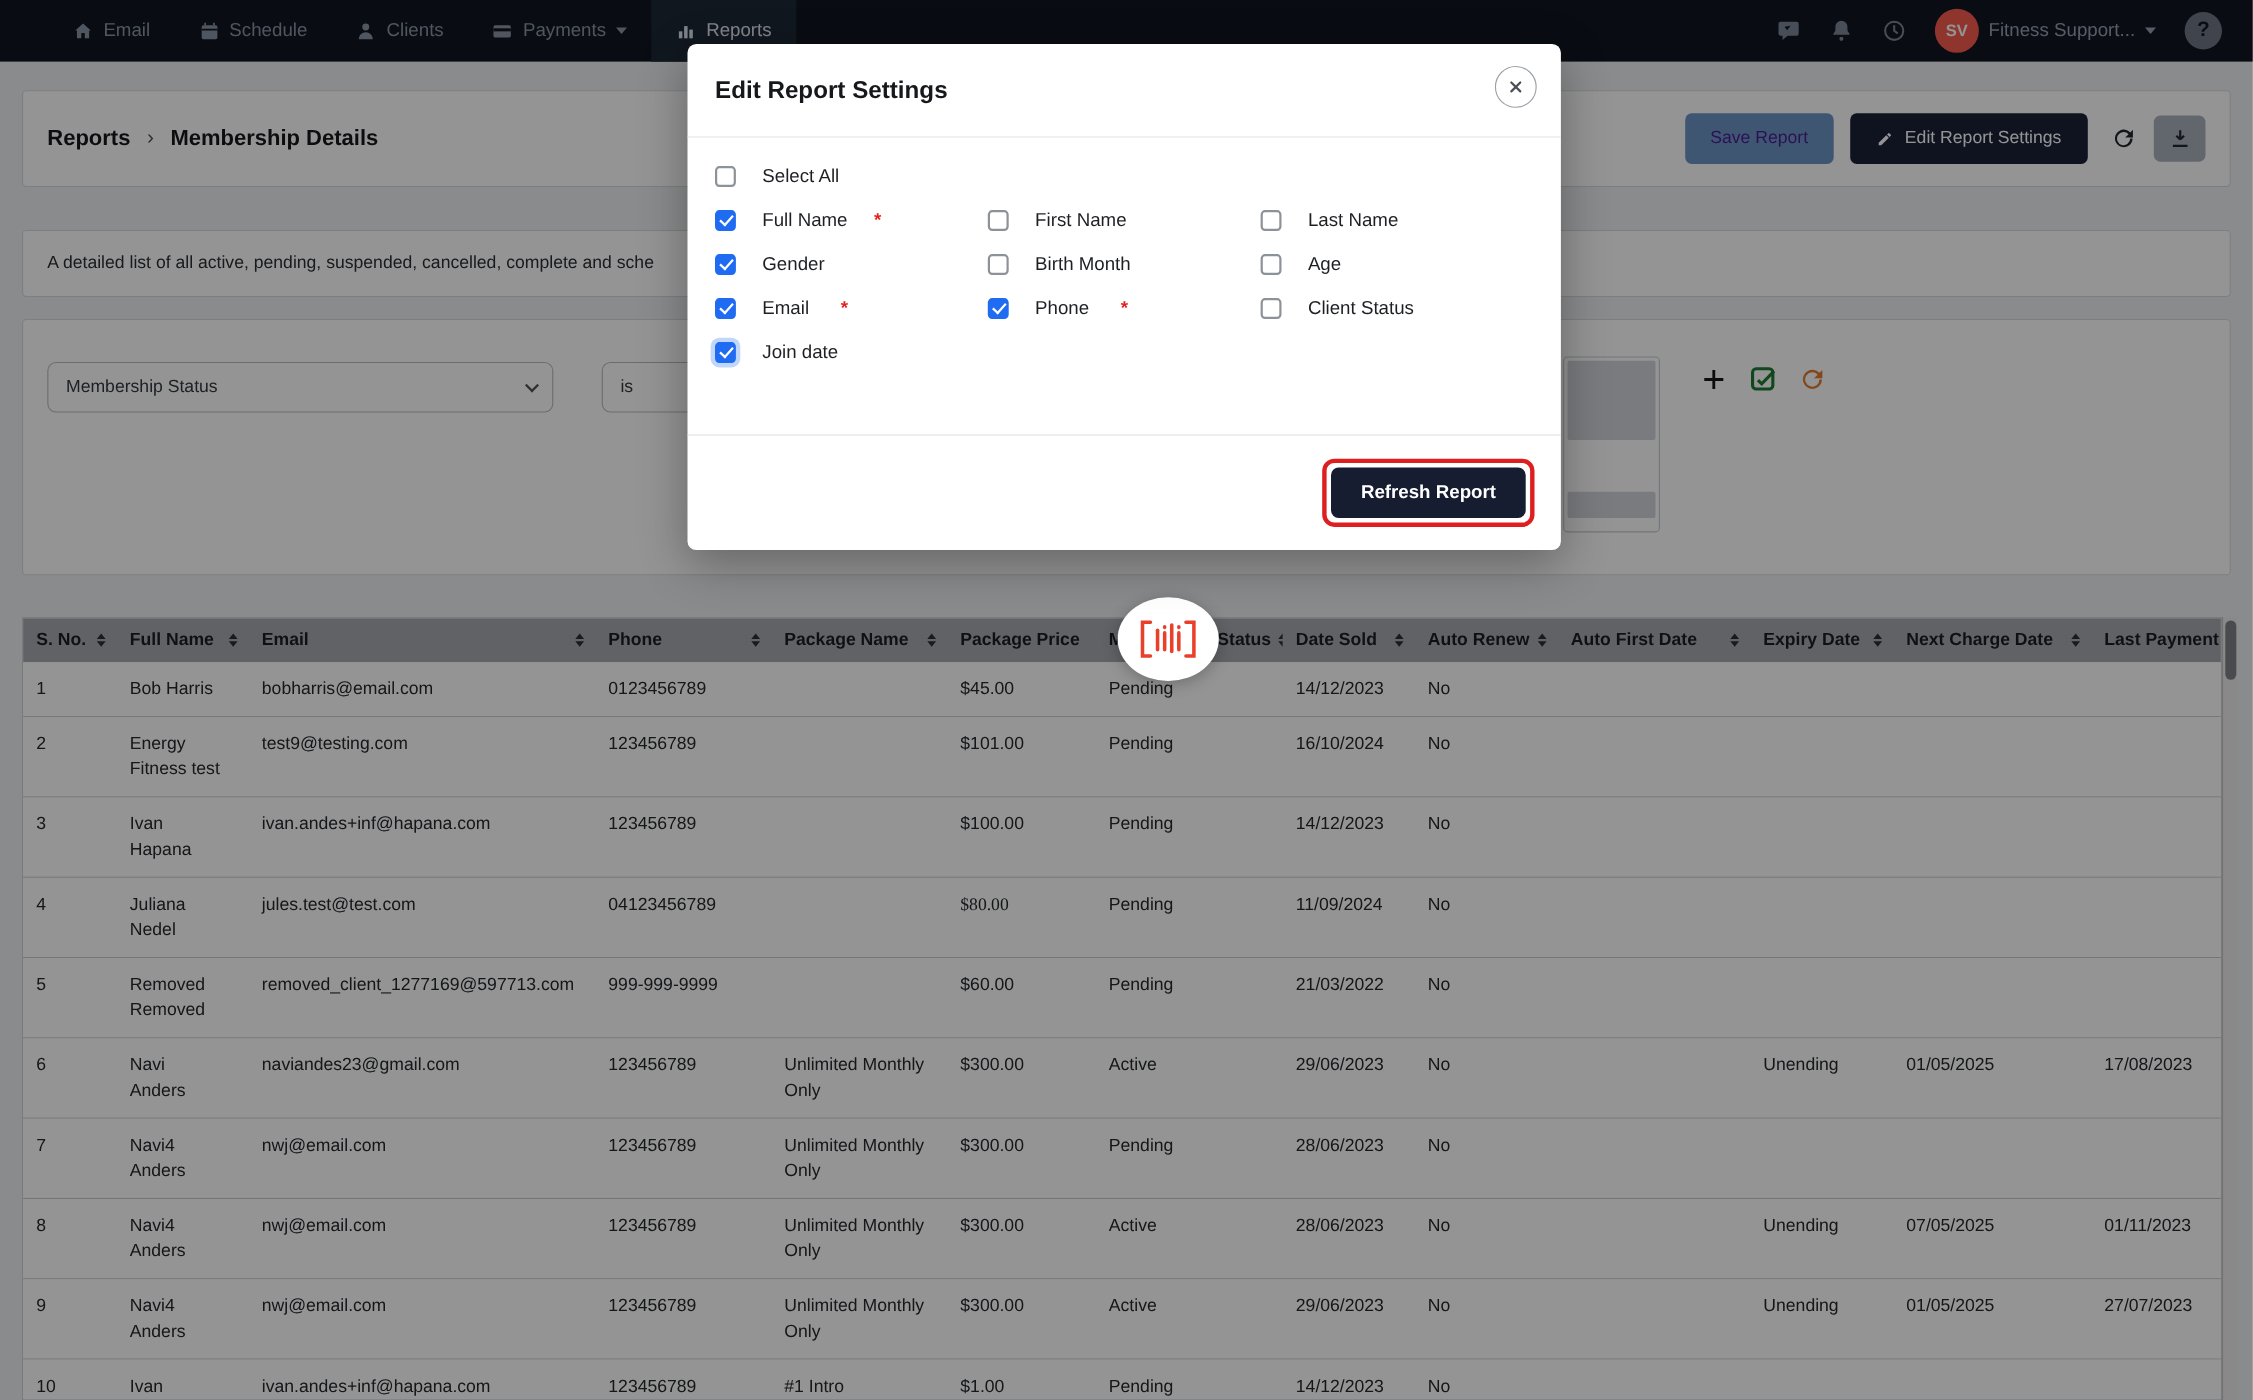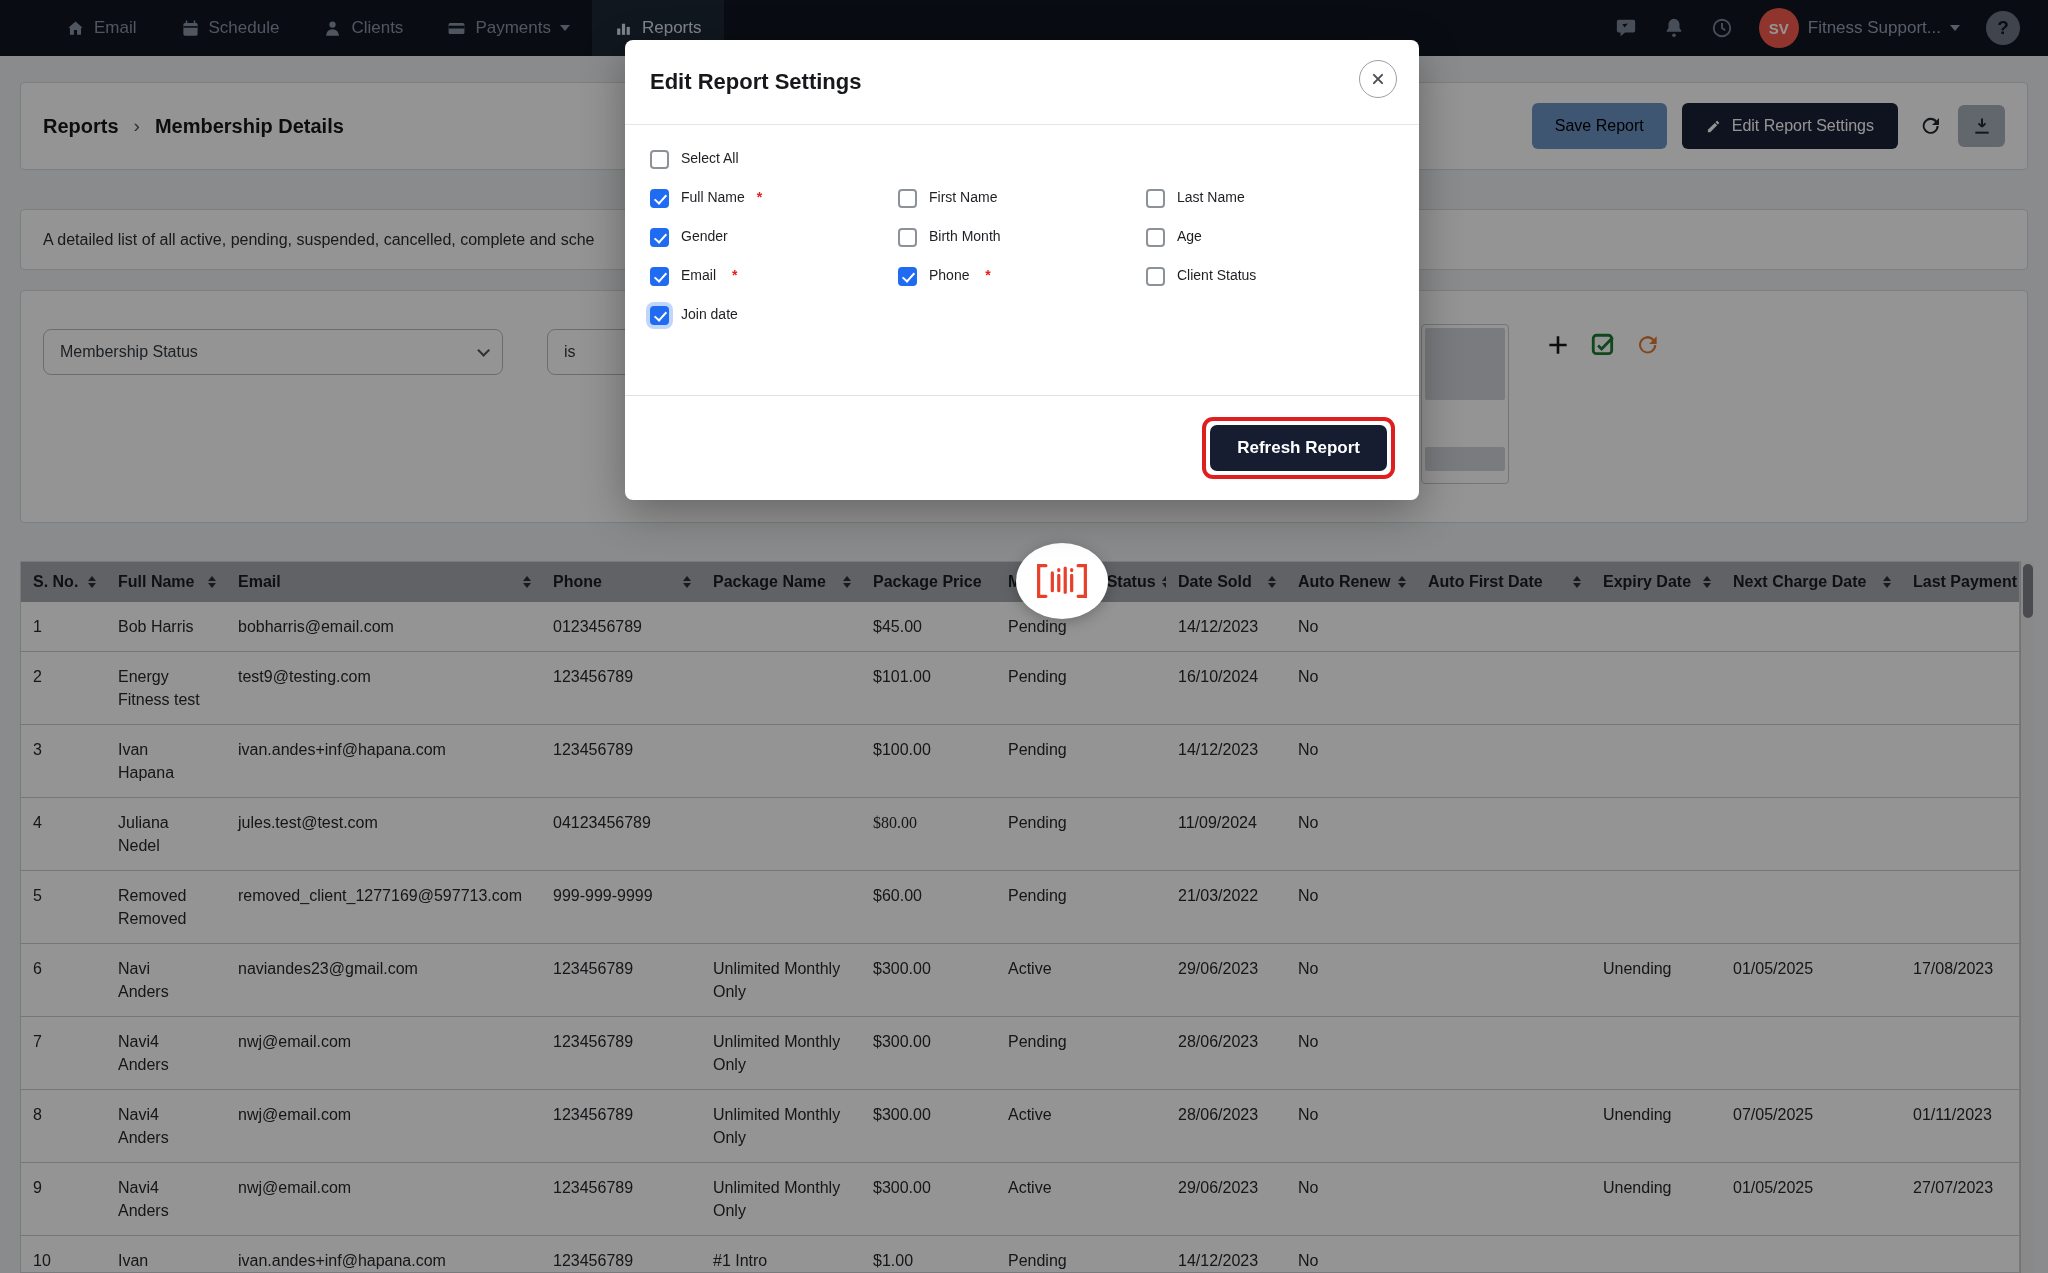--- a/index.html
+++ b/index.html
@@ -20,21 +20,21 @@
   .caret-down { width:0; height:0; border-left:5px solid transparent; border-right:5px solid transparent; border-top:6px solid #96a1b3; }
   .help-circle { width:34px; height:34px; border-radius:50%; background:#6f7886; color:#10151f; font-weight:700; font-size:19px; display:flex; align-items:center; justify-content:center; cursor:pointer; }
 
   
   .card { position:absolute; left:20px; width:2008px; background:#fff; border:1px solid #d8dadd; border-radius:4px; }
   #crumbCard { top:82px; height:88px; display:flex; align-items:center; padding:0 22px; }
   .crumb { display:flex; align-items:center; gap:15px; font-size:20px; font-weight:700; color:#17181c; }
   .crumb .sep { color:#4d4f54; font-weight:400; font-size:19px; }
   .toolbar { margin-left:auto; display:flex; align-items:center; gap:15px; }
   .btn { border:none; border-radius:6px; font-family:inherit; cursor:pointer; }
-  .btn-save { background:#6c95c4; color:#000000; padding:14px 23px; font-size:16px; }
+  .btn-save { background:#6c95c4; color:#4c1d95; padding:14px 23px; font-size:16px; }
   .btn-edit { background:#1a2238; color:#fff; padding:14px 24px; font-size:16px; display:flex; align-items:center; gap:11px; }
   .btn-edit svg { width:15px; height:15px; }
   .refresh-plain { display:flex; align-items:center; color:#22262e; cursor:pointer; margin-left:6px; }
   .refresh-plain svg { width:24px; height:24px; }
   .btn-down { width:47px; height:42px; background:#aab2bd; border-radius:6px; display:flex; align-items:center; justify-content:center; color:#22262e; }
   .btn-down svg { width:20px; height:20px; }
 
   #descCard { top:209px; height:61px; display:flex; align-items:center; padding:0 22px; font-size:16px; color:#2b2e33; white-space:nowrap; overflow:hidden; }
 
   #filterCard { top:290px; height:233px; }
@@ -73,21 +73,21 @@
   #spinner svg { width:58px; height:42px; }
 
   
   #modal { position:absolute; left:625px; top:40px; width:794px; height:460px; background:#fff; border-radius:8px; z-index:100; box-shadow:0 12px 44px rgba(0,0,0,.32); }
   .m-head { height:85px; border-bottom:1px solid #e4e6e8; display:flex; align-items:center; padding:0 25px; }
   .m-title { font-size:22px; font-weight:700; color:#17181c; }
   .m-close { position:absolute; top:20px; right:22px; width:38px; height:38px; border-radius:50%; border:1.5px solid #9aa0a6; background:#fff; display:flex; align-items:center; justify-content:center; cursor:pointer; color:#4a4f55; }
   .m-close svg { width:14px; height:14px; }
   .m-body { padding:25px 25px 0 25px; }
   .m-row { display:flex; margin-bottom:20px; }
-  .m-col { width:264px; display:flex; align-items:flex-start; gap:12px; font-size:14px; color:#1d1f23; cursor:pointer; }
+  .m-col { width:264px; display:flex; align-items:center; gap:24px; font-size:17px; color:#1d1f23; cursor:pointer; }
   .cb { width:19px; height:19px; border:2px solid #8d9298; border-radius:4px; background:#fff; position:relative; flex:0 0 auto; }
   .cb.checked { background:#1f6bf2; border-color:#1f6bf2; }
   .cb.checked::after { content:""; position:absolute; left:4.5px; top:0.5px; width:5px; height:10px; border:solid #fff; border-width:0 2.5px 2.5px 0; transform:rotate(42deg); }
   .cb.focused { box-shadow:0 0 0 4px rgba(31,107,242,.28); }
   .req { color:#e3201e; font-weight:600; white-space:pre; }
   .m-foot { position:absolute; left:0; right:0; bottom:0; height:105px; border-top:1px solid #dfe2e5; display:flex; align-items:center; justify-content:flex-end; padding-right:24px; }
   .ring { border:4px solid #df1f1f; border-radius:11px; padding:4px; }
   .btn-refresh { background:#161d31; color:#fff; border:none; border-radius:7px; padding:13px 27px; font-size:17px; font-weight:600; cursor:pointer; font-family:inherit; }
 </style>
 </head>

